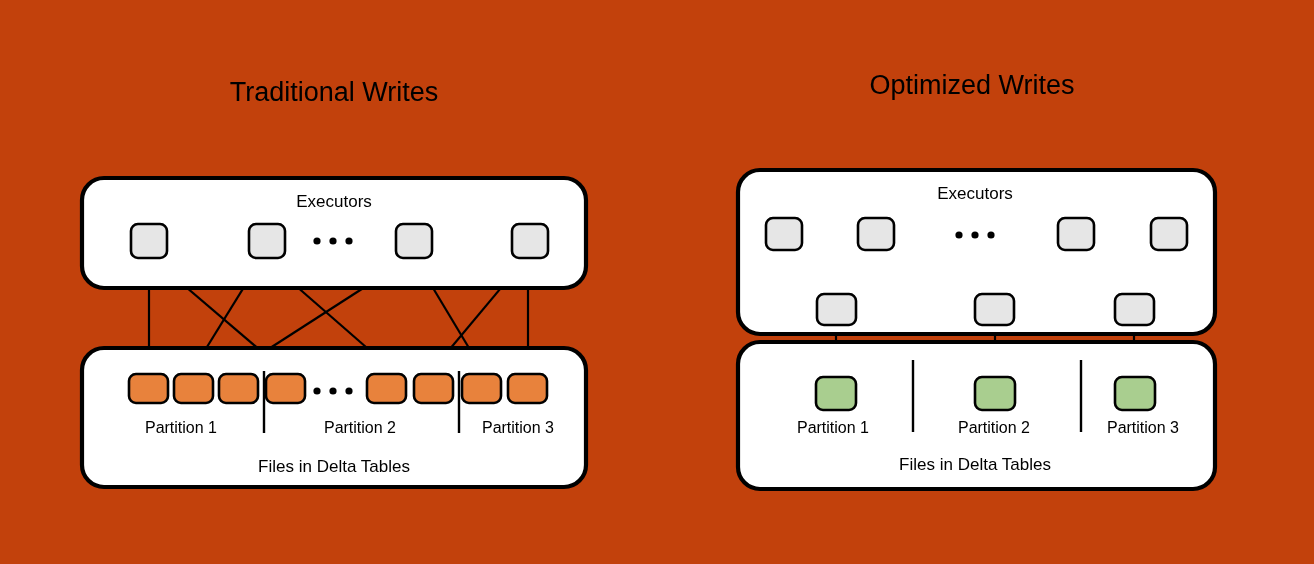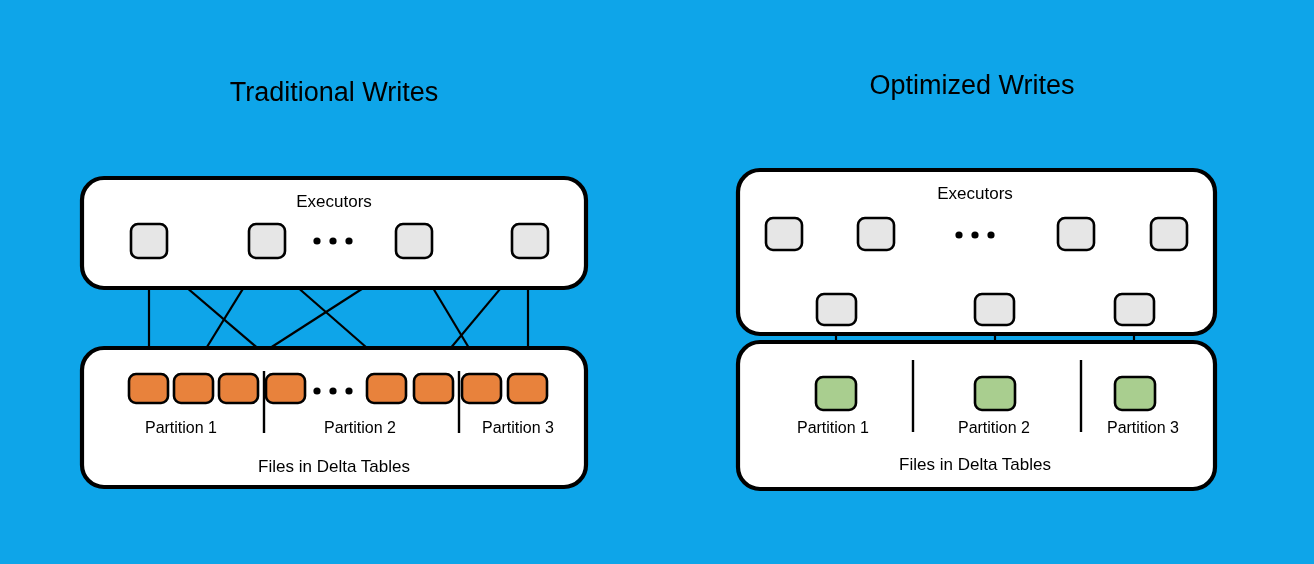--- a/index.html
+++ b/index.html
@@ -11,21 +11,21 @@
     width: 1314px;
     height: 564px;
     font-family: "Liberation Sans", sans-serif;
     color: #000000;
     overflow: hidden;
   }
   #stage {
     position: relative;
     width: 1314px;
     height: 564px;
-    background: #0ea5e9;
+    background: #c2410c;
   }
   svg.diagram {
     position: absolute;
     left: 0;
     top: 0;
     width: 1314px;
     height: 564px;
   }
   .panel-title {
     font-size: 27px;

